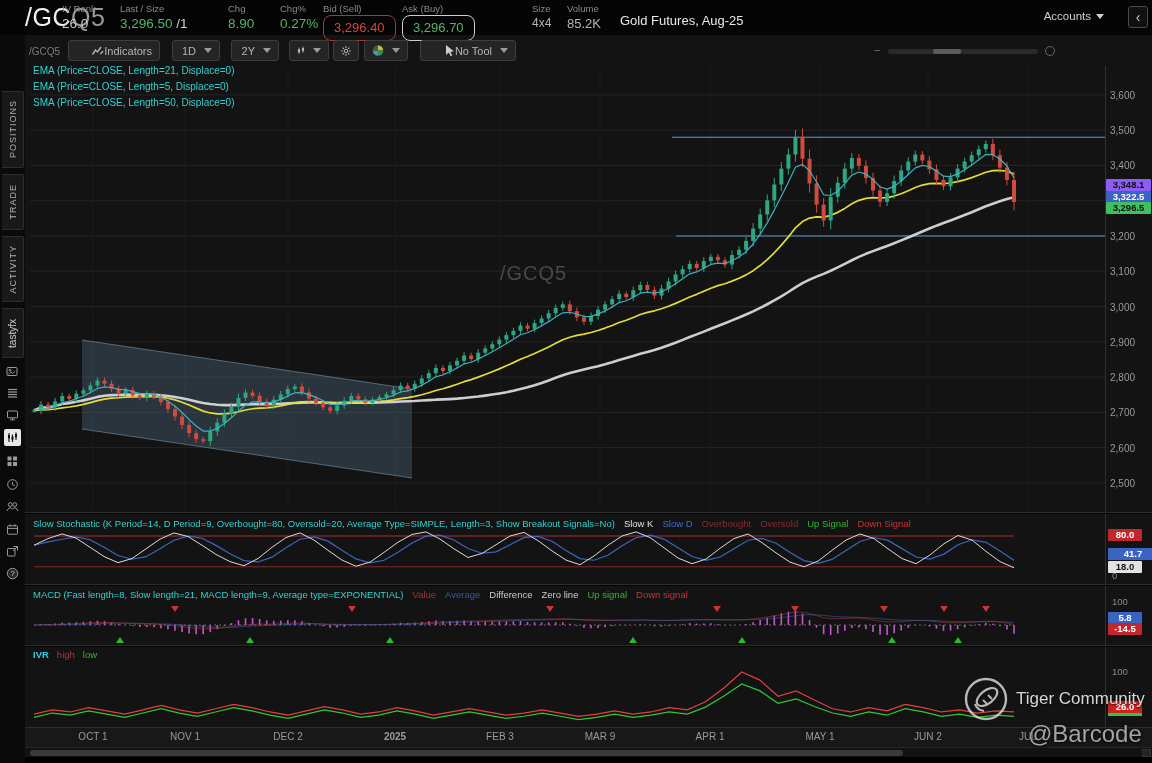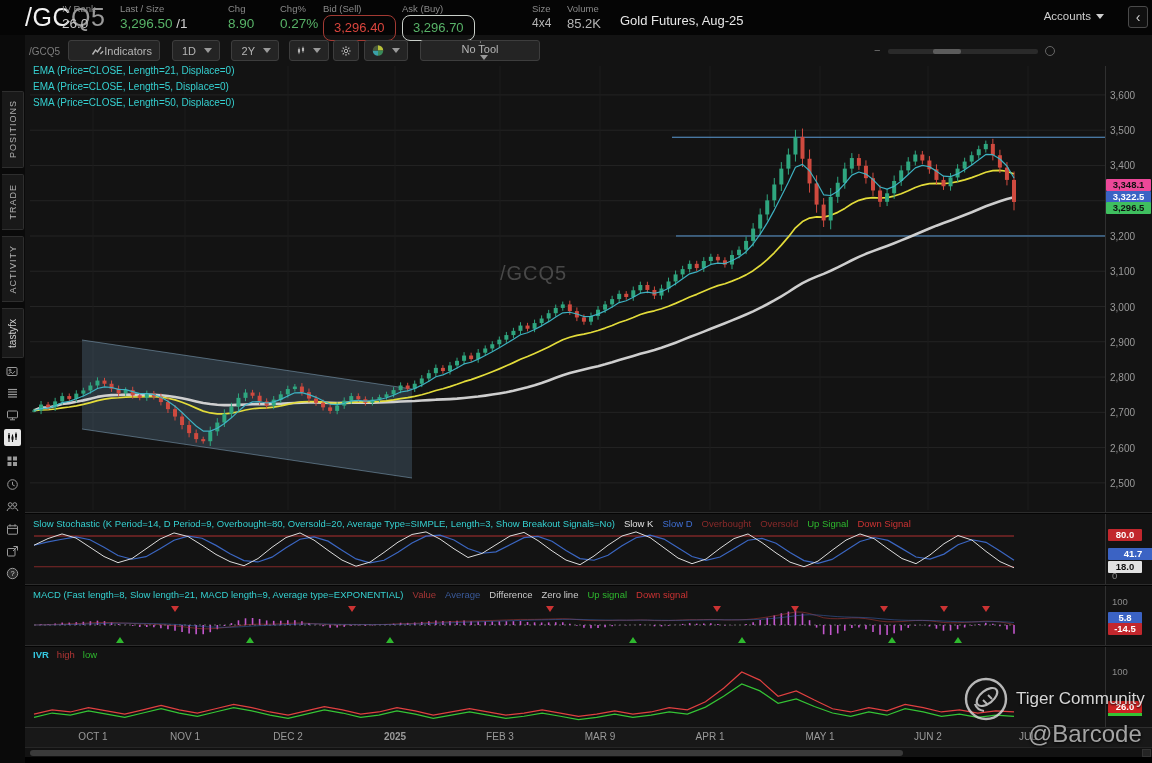--- a/index.html
+++ b/index.html
@@ -747,21 +747,21 @@
     </div>
     <div class="tb-btn" style="left:339px;width:44px;">
       <svg width="13" height="13" viewBox="0 0 13 13">
           <path d="M6.5 6.5 L6.5 0.8 A5.7 5.7 0 0 1 12.2 6.5 Z" fill="#b9c23a"></path>
           <path d="M6.5 6.5 L12.2 6.5 A5.7 5.7 0 0 1 6.5 12.2 Z" fill="#3a8a5a"></path>
           <path d="M6.5 6.5 L6.5 12.2 A5.7 5.7 0 0 1 0.8 6.5 Z" fill="#3aa0a8"></path>
           <path d="M6.5 6.5 L0.8 6.5 A5.7 5.7 0 0 1 6.5 0.8 Z" fill="#4a5a3a"></path>
         </svg>
       <span class="chev"></span>
     </div>
-    <div class="tb-btn" style="left:372px;width:120px;left:395px;flex-direction:column;">
+    <div class="tb-btn" style="left:372px;width:96px;left:395px;">
       <svg width="11" height="13" viewBox="0 0 11 13">
           <path d="M2 1 L2 11 L4.8 8.6 L6.6 12.2 L8.3 11.4 L6.5 7.9 L9.8 7.3 Z" fill="#cccccc"></path>
         </svg>
       <span>No Tool</span>
       <span class="chev"></span>
     </div>
     <div class="zoom-minus">−</div>
     <div class="zoom-track">
         <div class="zoom-thumb"></div>
       </div>
@@ -815,21 +815,21 @@
       <div class="ytick" style="top: 230.983px;">3,200</div>
       <div class="ytick" style="top: 266.249px;">3,100</div>
       <div class="ytick" style="top: 301.515px;">3,000</div>
       <div class="ytick" style="top: 336.781px;">2,900</div>
       <div class="ytick" style="top: 372.047px;">2,800</div>
       <div class="ytick" style="top: 407.313px;">2,700</div>
       <div class="ytick" style="top: 442.579px;">2,600</div>
       <div class="ytick" style="top: 477.845px;">2,500</div>
     </div>
   <div id="ptags">
-      <div class="ptag" style="top: 179px; background: #ec4899; color: rgb(17, 17, 17);">3,348.1</div>
+      <div class="ptag" style="top: 179px; background: #8b5cf6; color: rgb(17, 17, 17);">3,348.1</div>
       <div class="ptag" style="top: 191px; background: rgb(59, 99, 196); color: rgb(255, 255, 255);">3,322.5</div>
       <div class="ptag" style="top: 202px; background: rgb(63, 191, 95); color: rgb(17, 17, 17);">3,296.5</div>
       <div class="ptag" style="top: 529px; background: rgb(194, 39, 45); color: rgb(255, 255, 255); width: 34px; left: 1108px;">80.0</div>
       <div class="ptag" style="top: 548px; background: rgb(59, 99, 196); color: rgb(255, 255, 255); width: 50px; left: 1108px;">41.7</div>
       <div class="ptag" style="top: 561px; background: rgb(226, 226, 226); color: rgb(17, 17, 17); width: 34px; left: 1108px;">18.0</div>
       <div class="ptag" style="top: 612px; background: rgb(59, 99, 196); color: rgb(255, 255, 255); width: 34px; left: 1108px;">5.8</div>
       <div class="ptag" style="top: 623px; background: rgb(194, 39, 45); color: rgb(255, 255, 255); width: 34px; left: 1108px;">-14.5</div>
       <div class="ptag" style="top: 701px; background: rgb(204, 34, 34); color: rgb(255, 255, 255); width: 34px; left: 1108px;">26.0</div>
       <div class="pax-lbl" style="top: 570px;">0</div>
       <div class="pax-lbl" style="top: 596px;">100</div>

